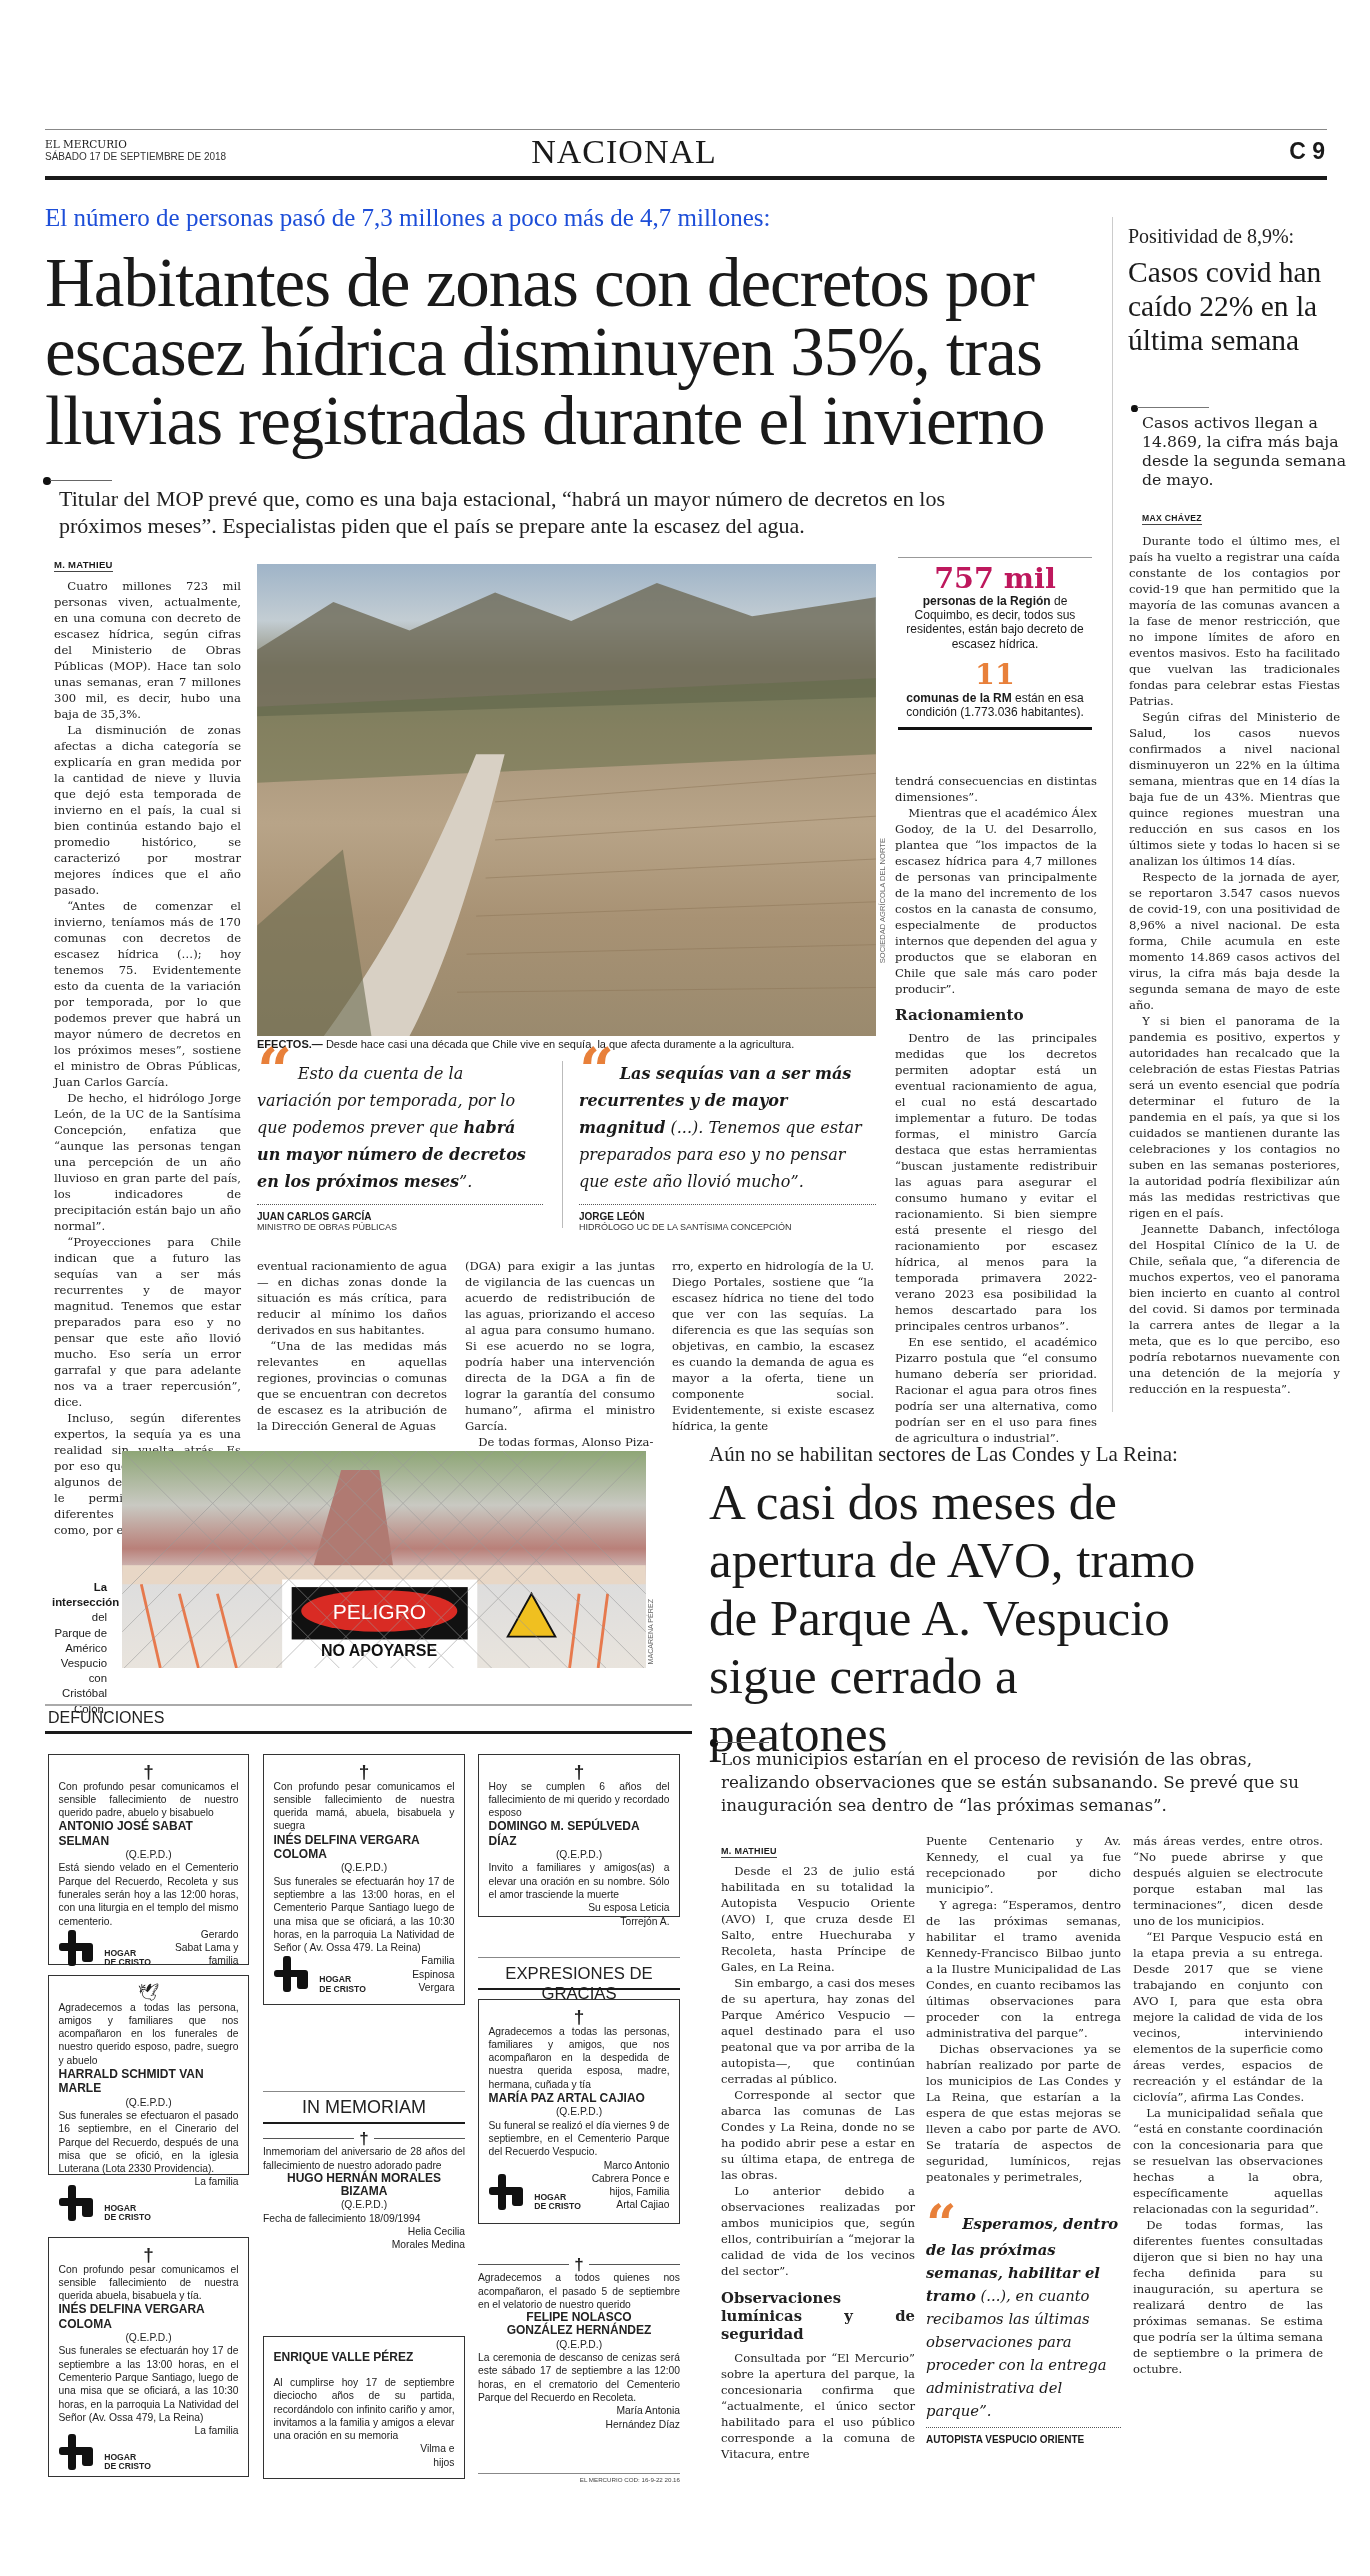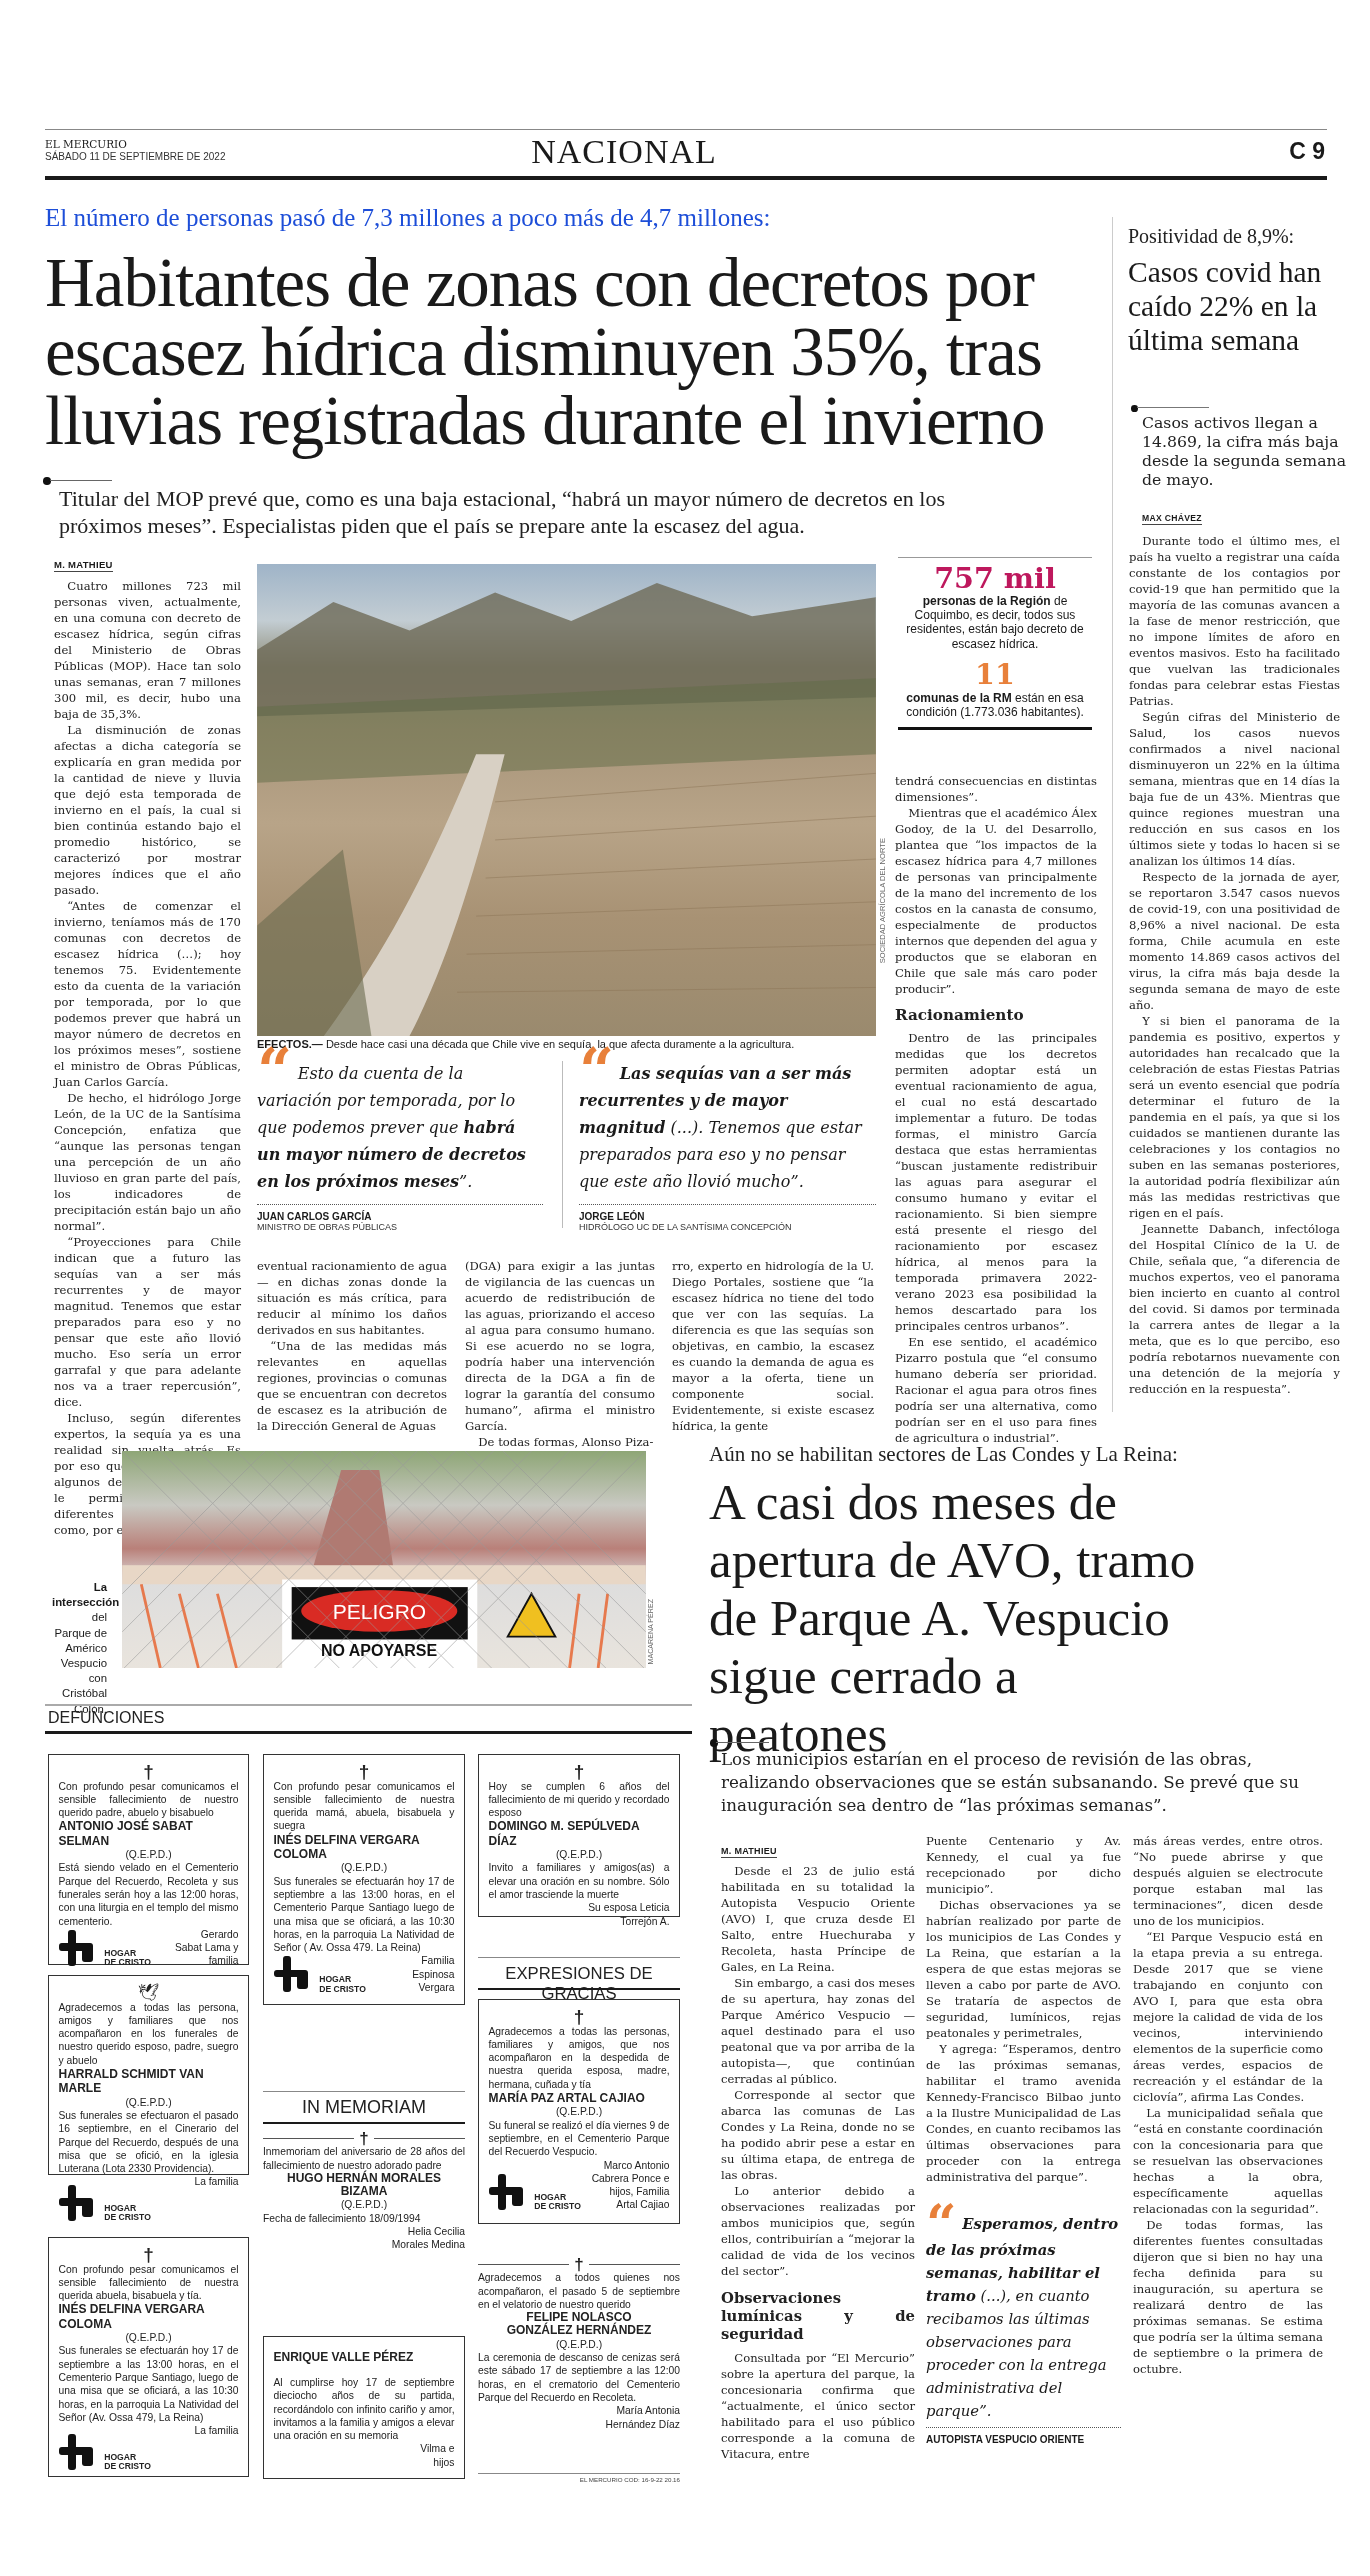--- a/index.html
+++ b/index.html
@@ -28,21 +28,21 @@
 .hogar .logo span{position:absolute;background:#111;border-radius:2.9px}
 .hogar .txt{font-weight:bold;font-size:8.6px;line-height:9.5px}
 .sechead{font-family:Liberation Sans, sans-serif;font-size:18px;color:#222}
 .photo{position:absolute;overflow:hidden}
 </style>
 </head>
 <body>
 
 <div class="hr" style="left:45px;top:129px;width:1282px;height:1px;background:#888"></div>
 <div class="abs sans" style="left:45px;top:138px;font-size:10.5px;font-weight:normal;font-family:'DejaVu Serif',serif">EL MERCURIO</div>
-<div class="abs sans" style="left:45px;top:151px;font-size:10px;color:#333">SÁBADO 11 DE SEPTIEMBRE DE 2022</div>
+<div class="abs sans" style="left:45px;top:151px;font-size:10px;color:#333">SÁBADO 17 DE SEPTIEMBRE DE 2018</div>
 <div class="abs serif" style="left:0;width:1248px;top:133px;text-align:center;font-size:34px;letter-spacing:1px">NACIONAL</div>
 <div class="abs sans" style="right:46px;top:138px;font-size:23px;font-weight:bold">C 9</div>
 <div class="hr" style="left:45px;top:176px;width:1282px;height:3.8px"></div>
 
 <div class="abs serif" style="left:45px;top:204px;font-size:25px;color:#1d4ed8">El número de personas pasó de 7,3 millones a poco más de 4,7 millones:</div>
 <h1 class="abs serif" style="left:45px;top:249px;width:1066px;font-size:69px;line-height:69px;font-weight:normal;letter-spacing:-1px">Habitantes de zonas con decretos por escasez hídrica disminuyen 35%, tras lluvias registradas durante el invierno</h1>
 <div class="abs" style="left:43px;top:477px;width:7.6px;height:7.6px;border-radius:50%;background:#111"></div>
 <div class="hr" style="left:50px;top:480px;width:62px;height:1px;background:#666"></div>
 <div class="abs serif" style="left:59px;top:485px;width:952px;font-size:22px;line-height:27px;color:#222">Titular del MOP prevé que, como es una baja estacional, “habrá un mayor número de decretos en los próximos meses”. Especialistas piden que el país se prepare ante la escasez del agua.</div>
 
@@ -171,22 +171,22 @@
   <p>Desde el 23 de julio está habilitada en su totalidad la Autopista Vespucio Oriente (AVO) I, que cruza desde El Salto, entre Huechuraba y Recoleta, hasta Príncipe de Gales, en La Reina.</p>
   <p>Sin embargo, a casi dos meses de su apertura, hay zonas del Parque Américo Vespucio —aquel destinado para el uso peatonal que va por arriba de la autopista—, que continúan cerradas al público.</p>
   <p>Corresponde al sector que abarca las comunas de Las Condes y La Reina, donde no se ha podido abrir pese a estar en su última etapa, de entrega de las obras.</p>
   <p>Lo anterior debido a observaciones realizadas por ambos municipios que, según ellos, contribuirían a “mejorar la calidad de vida de los vecinos del sector”.</p>
   <h3 class="dserif" style="font-size:14.8px;line-height:18px;margin:9.5px 0 7.6px;text-indent:0">Observaciones lumínicas y de seguridad</h3>
   <p>Consultada por “El Mercurio” sobre la apertura del parque, la concesionaria confirma que “actualmente, el único sector habilitado para el uso público corresponde a la comuna de Vitacura, entre</p>
 </div>
 
 <div class="abs body-text" style="left:926px;top:1833px;width:195px">
   <p style="text-indent:0">Puente Centenario y Av. Kennedy, el cual ya fue recepcionado por dicho municipio”.</p>
+  <p>Y agrega: “Esperamos, dentro de las próximas semanas, habilitar el tramo avenida Kennedy-Francisco Bilbao junto a la Ilustre Municipalidad de Las Condes, en cuanto recibamos las últimas observaciones para proceder con la entrega administrativa del parque”.</p>
   <p>Dichas observaciones ya se habrían realizado por parte de los municipios de Las Condes y La Reina, que estarían a la espera de que estas mejoras se lleven a cabo por parte de AVO. Se trataría de aspectos de seguridad, lumínicos, rejas peatonales y perimetrales,</p>
-  <p>Y agrega: “Esperamos, dentro de las próximas semanas, habilitar el tramo avenida Kennedy-Francisco Bilbao junto a la Ilustre Municipalidad de Las Condes, en cuanto recibamos las últimas observaciones para proceder con la entrega administrativa del parque”.</p>
 </div>
 
 <div class="abs" style="left:926px;top:2209px;width:195px">
   <div class="quote" style="font-size:14.8px;line-height:23px"><span class="qmark" style="font-size:53px">“</span><b>Esperamos, dentro de las próximas semanas, habilitar el tramo</b><span> (...), en cuanto recibamos las últimas observaciones para proceder con la entrega administrativa del parque”.</span></div>
   <div class="dots" style="margin-top:5.7px"></div>
   <div class="qname" style="margin-top:0">AUTOPISTA VESPUCIO ORIENTE</div>
 </div>
 
 <div class="abs body-text" style="left:1133px;top:1833px;width:190px">
   <p style="text-indent:0">más áreas verdes, entre otros. “No puede abrirse y que después alguien se electrocute porque estaban mal las terminaciones”, dicen desde uno de los municipios.</p>

